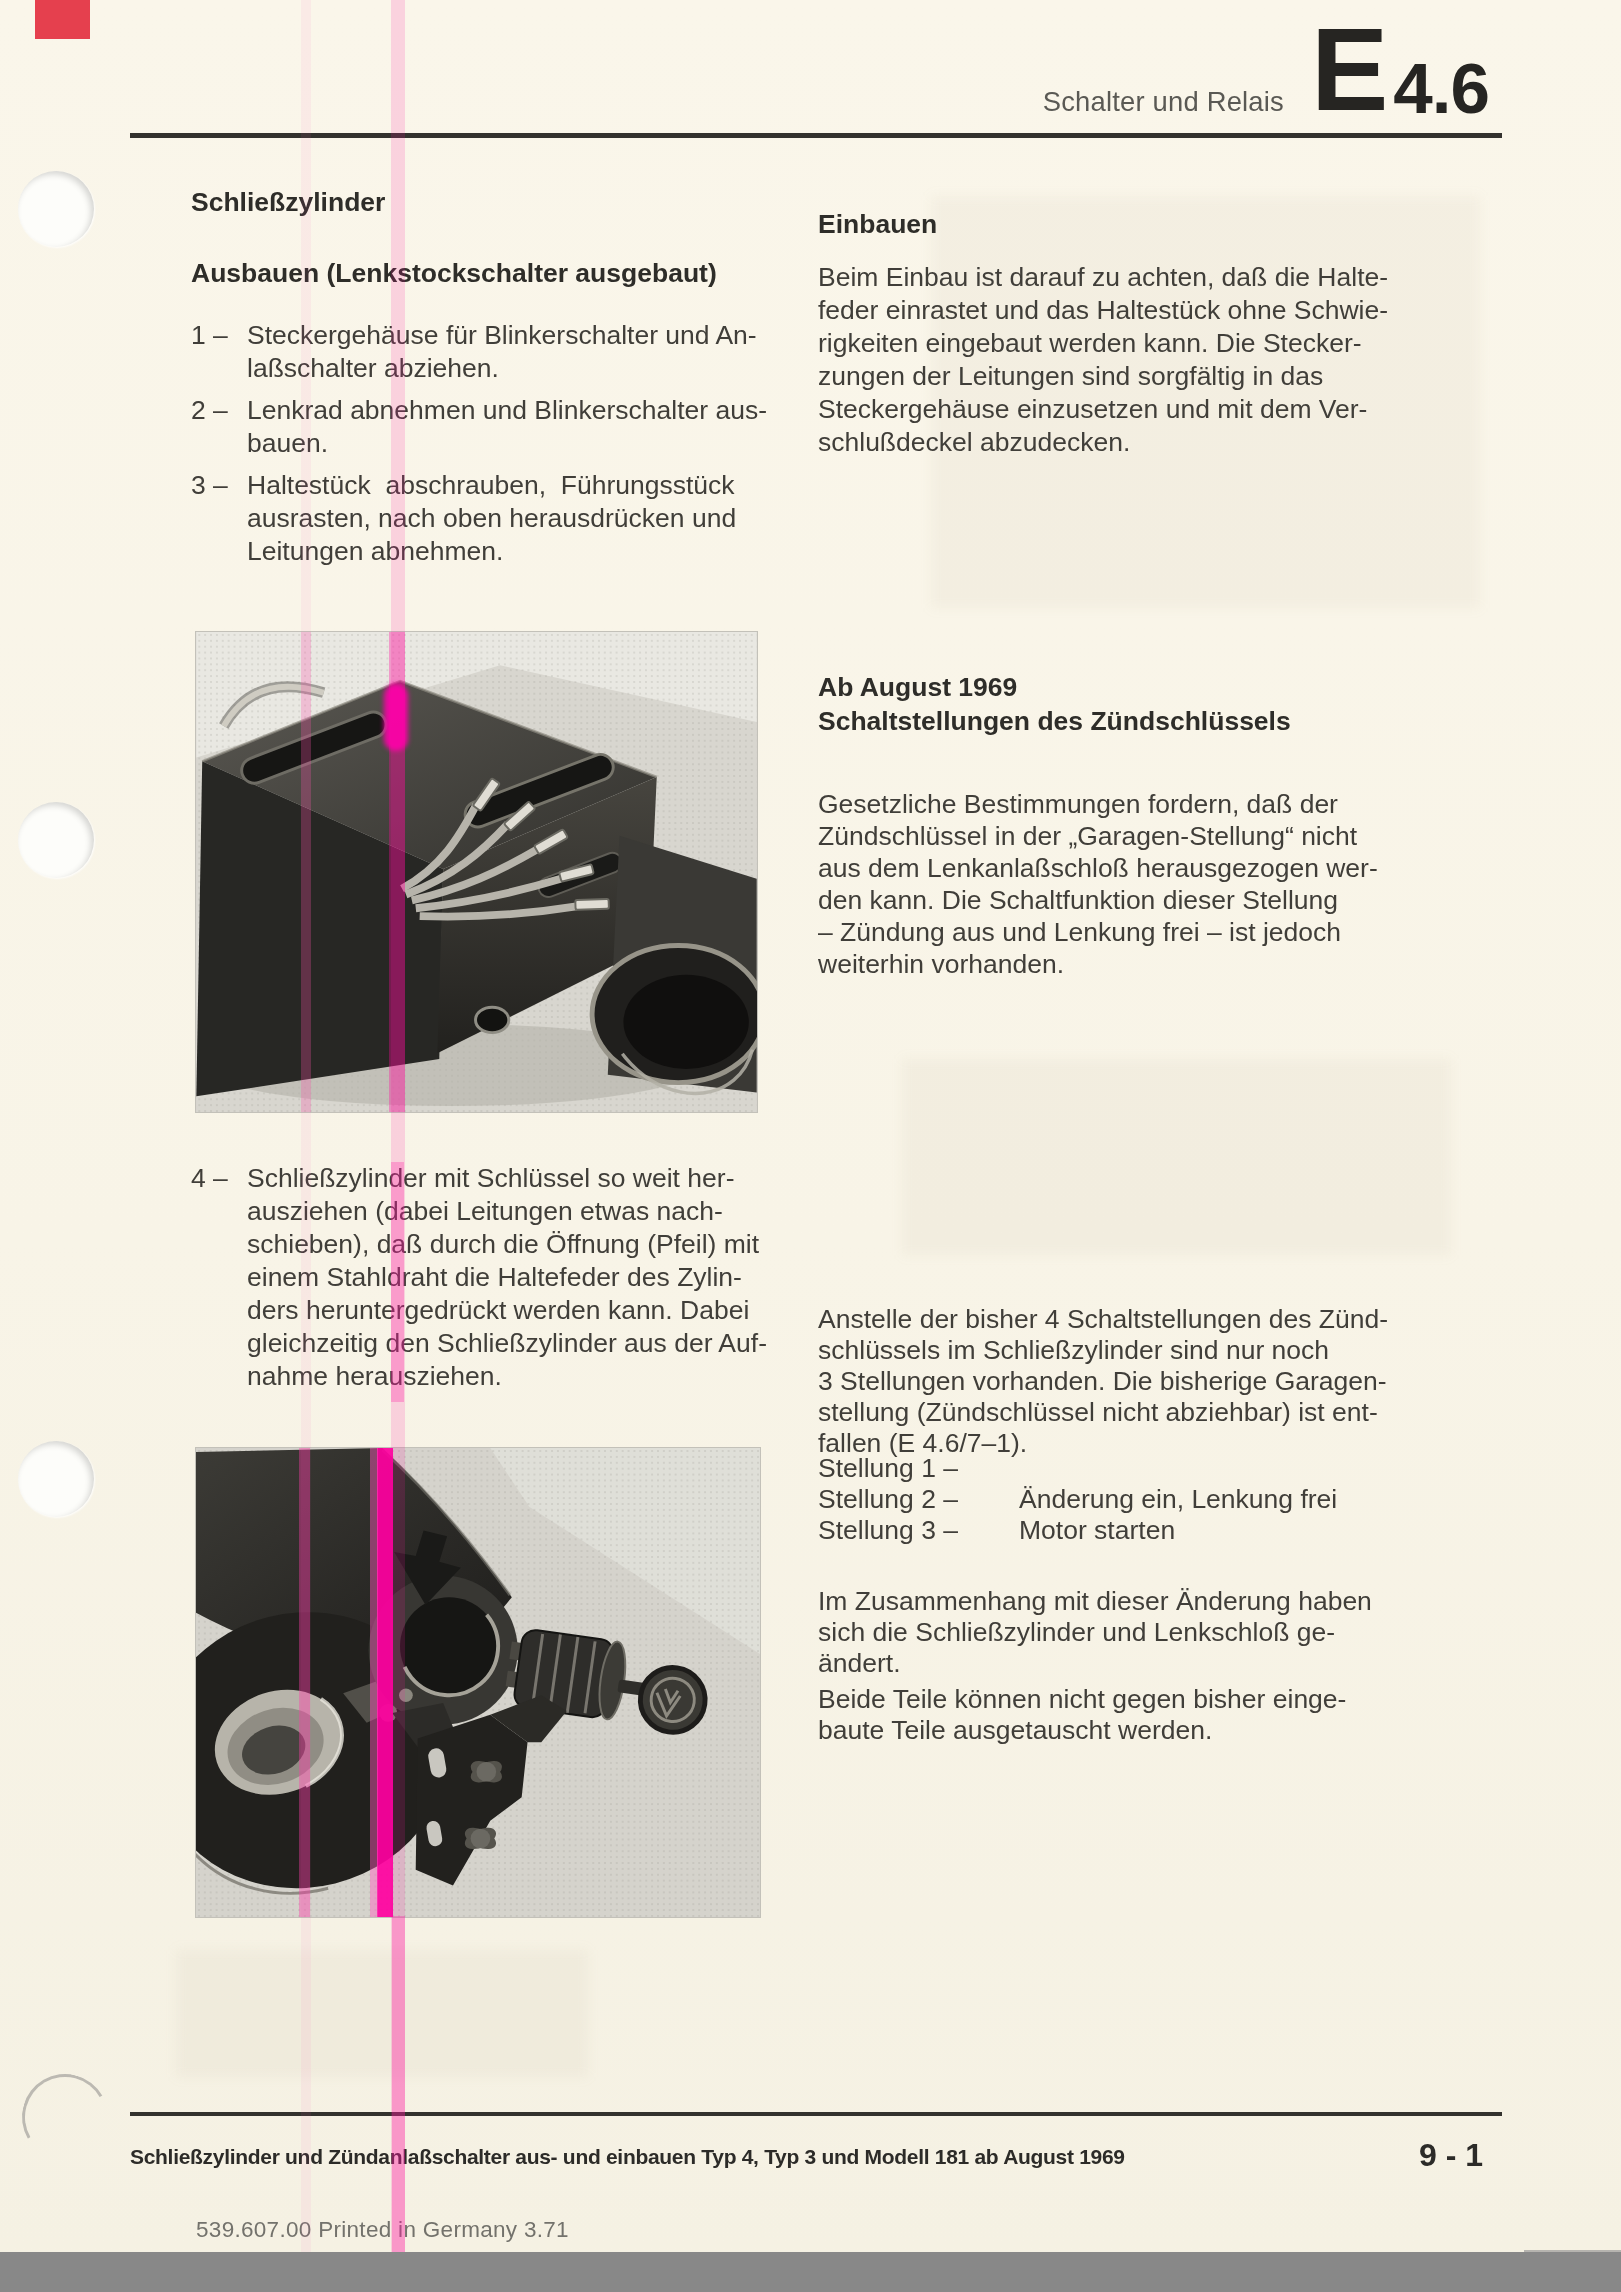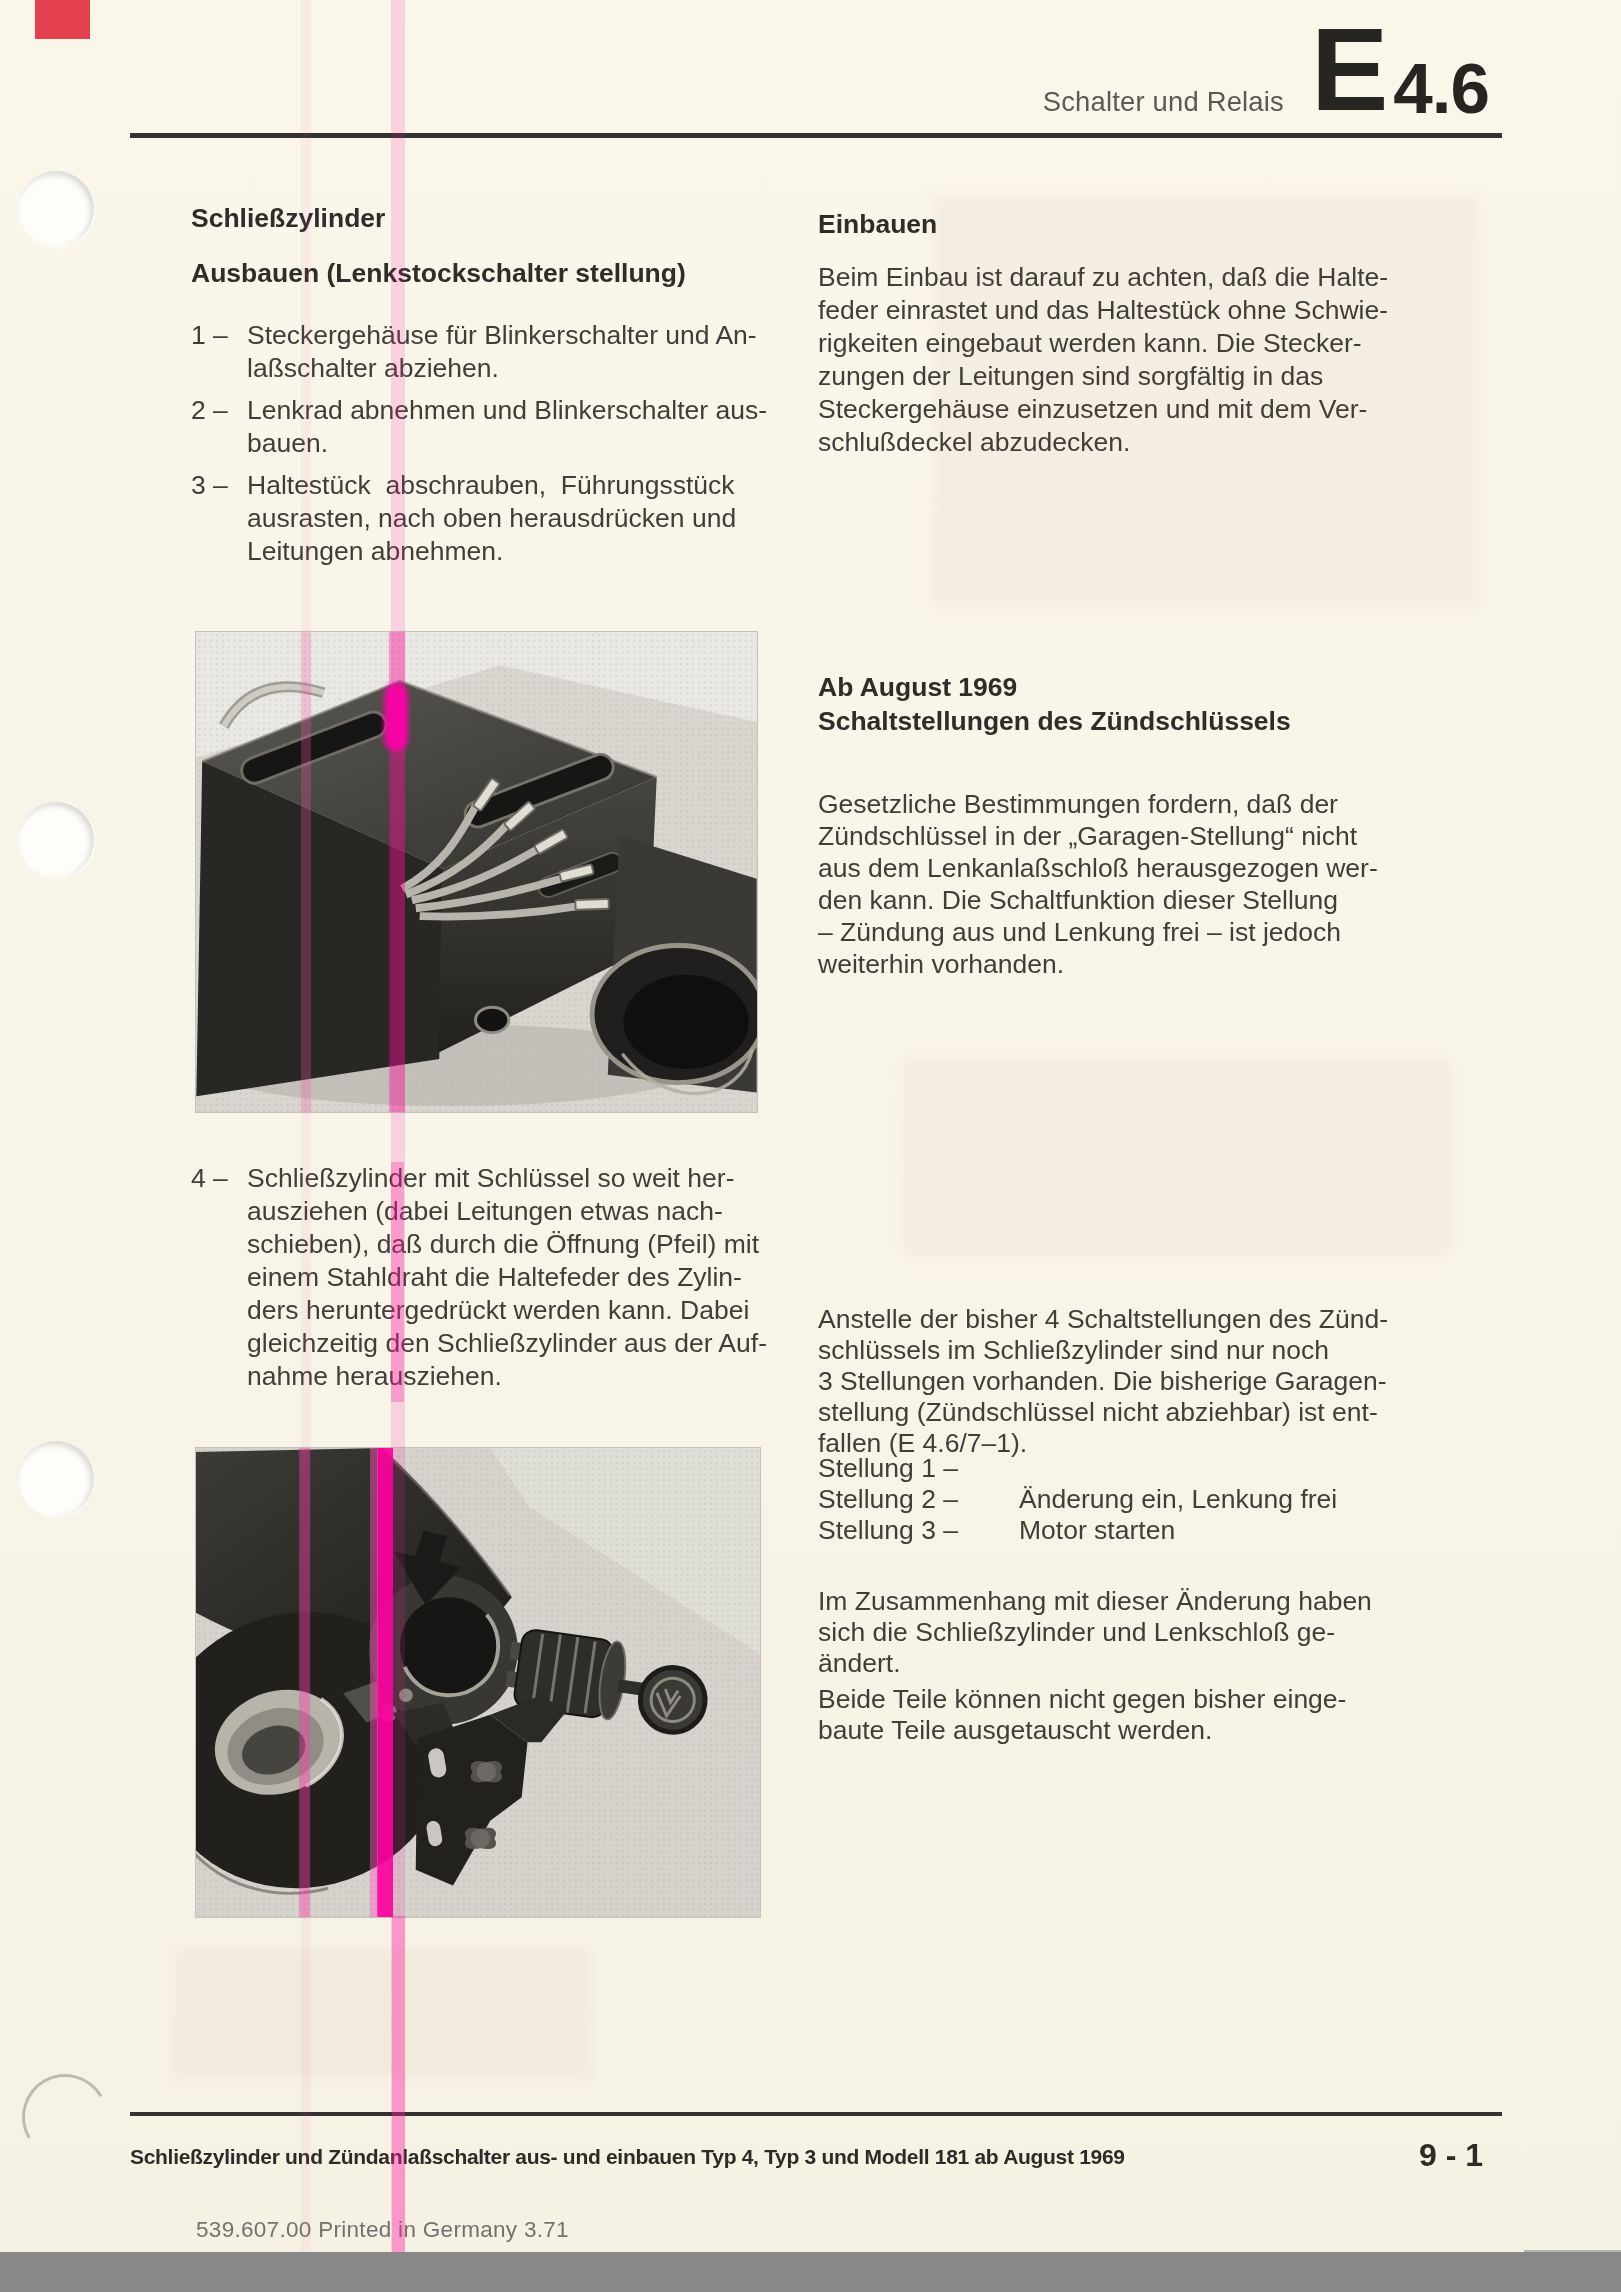--- a/index.html
+++ b/index.html
@@ -62,22 +62,22 @@
   <div class="abs ghost" style="left:902px;top:1059px;width:549px;height:196px"></div>
   <div class="abs ghost" style="left:176px;top:1950px;width:412px;height:127px"></div>
 
   <div class="abs hdr-section">Schalter und Relais</div>
   <div class="abs hdr-code">
     <span class="letter">E</span>
     <span class="number">4.6</span>
   </div>
   <div class="abs rule rule-top"></div>
 
-  <div class="abs lc b bold" style="top:202px">Schließzylinder</div>
-  <div class="abs lc b bold" style="top:257px">Ausbauen (Lenkstockschalter stellung)</div>
+  <div class="abs lc b bold" style="top:186px">Schließzylinder</div>
+  <div class="abs lc b bold" style="top:257px">Ausbauen (Lenkstockschalter ausgebaut)</div>
 
   <div class="abs lc b steps" style="top:319px">
     <div class="step">
       <span class="lbl">1 –</span>
       <span class="pre">Steckergehäuse für Blinkerschalter und An-
 laßschalter abziehen.</span>
     </div>
     <div class="step">
       <span class="lbl">2 –</span>
       <span class="pre">Lenkrad abnehmen und Blinkerschalter aus-

